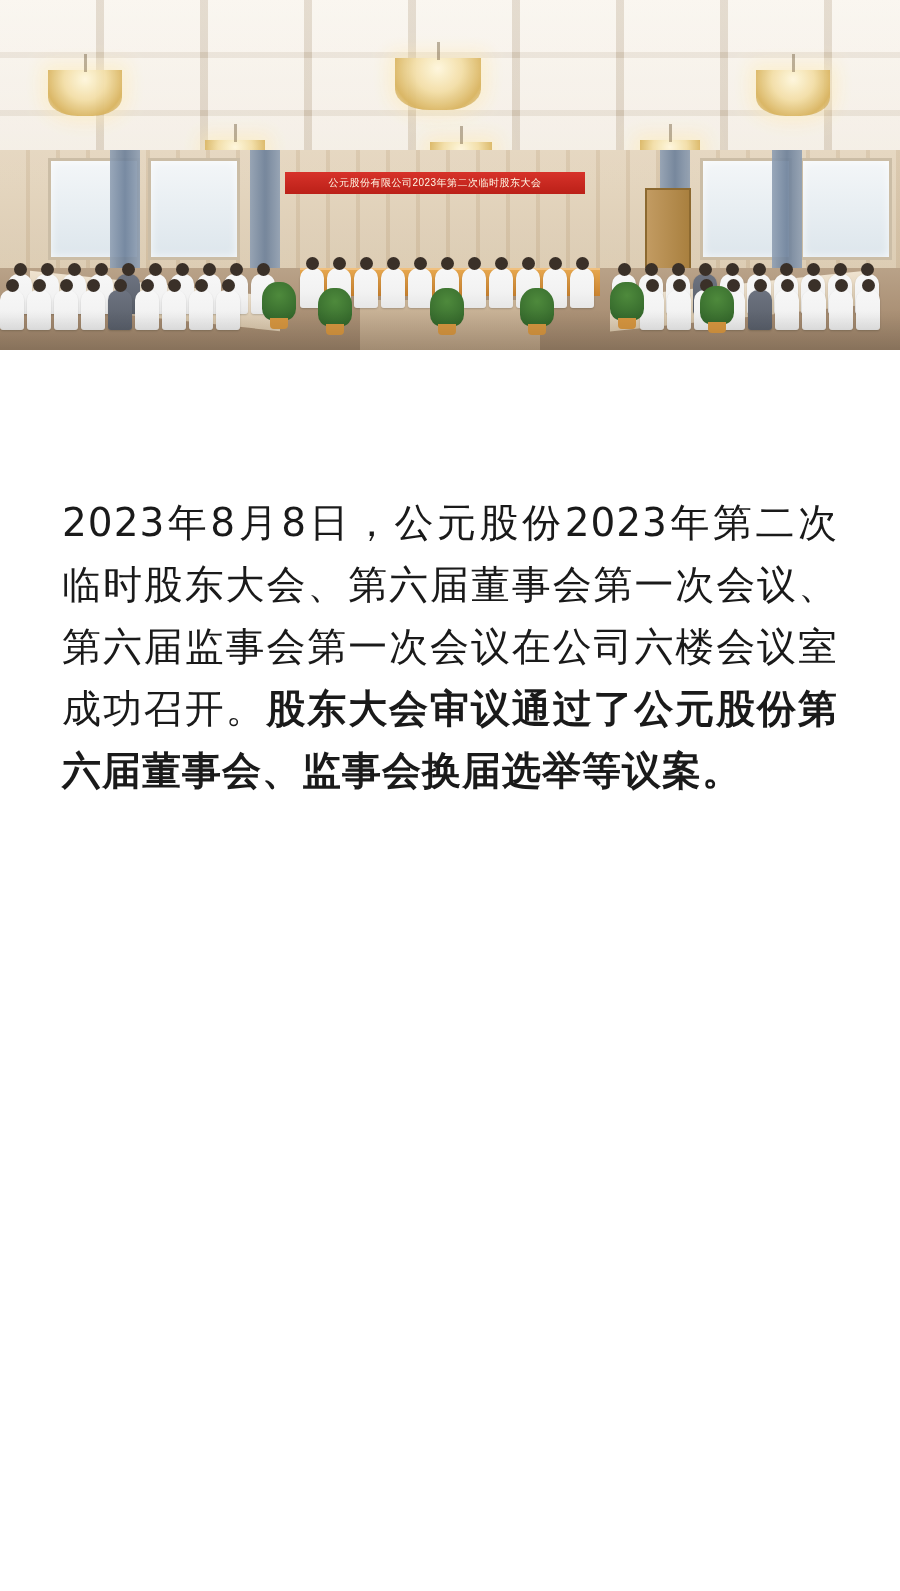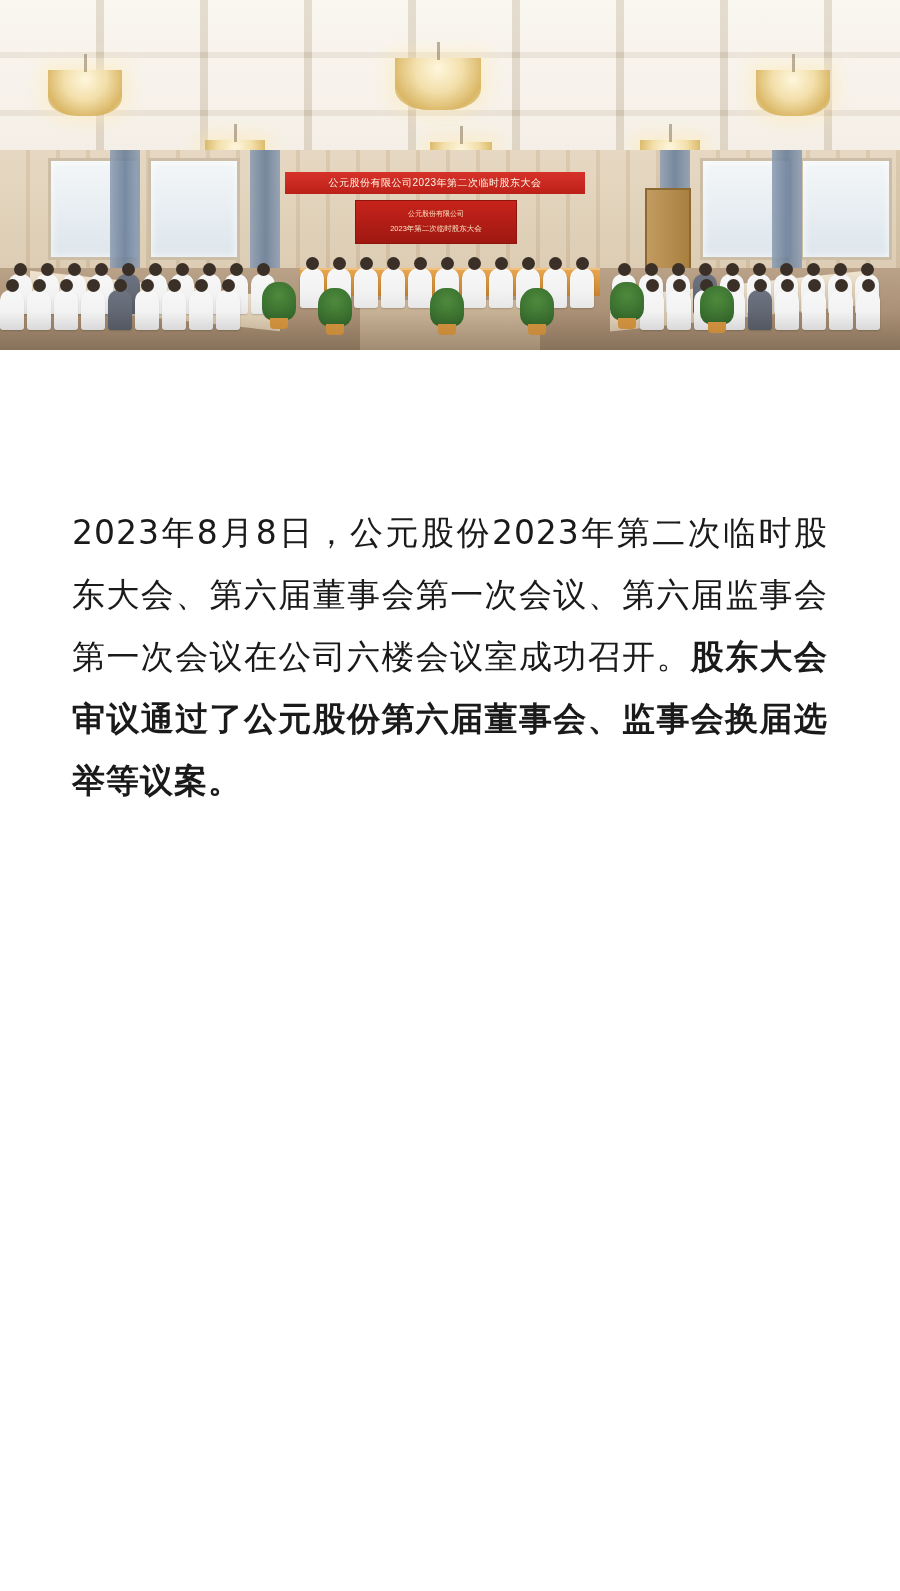--- a/index.html
+++ b/index.html
@@ -253,26 +253,26 @@
     left: 0; right: 0; bottom: 0;
     height: 40px;
     background: linear-gradient(to bottom, rgba(0,0,0,0), rgba(0,0,0,0.12));
   }
 
   
   .article {
     padding: 142px 62px 0 62px;
   }
   .para {
-    font-size: 33px;
+    font-size: 39px;
     line-height: 62px;
     color: #1a1a1a;
     letter-spacing: 1px;
     text-align: justify;
-    margin: 10px;
+    margin: 0;
     font-family: "DejaVu Sans", "Liberation Sans", sans-serif;
   }
   .para + .para {
     margin-top: 110px;
   }
   .para b {
     font-weight: 700;
   }
 </style>
 </head>
@@ -296,24 +296,20 @@
     <div class="window w2"></div>
     <div class="window w3"></div>
     <div class="window w4"></div>
     <div class="curtain cu1"></div>
     <div class="curtain cu2"></div>
     <div class="curtain cu3"></div>
     <div class="curtain cu4"></div>
     <div class="door"></div>
 
     <div class="banner">公元股份有限公司2023年第二次临时股东大会</div>
-    <div class="stage-screen">
-      <div class="l1">公元股份有限公司</div>
-      <div class="l2">2023年第二次临时股东大会</div>
-    </div>
 
     <div class="floor"></div>
     <div class="carpet"></div>
 
     <div class="table-main"></div>
     <div class="table-left"></div>
     <div class="table-right"></div>
 
     <div class="people-row row-head">
       <div class="person"></div>

